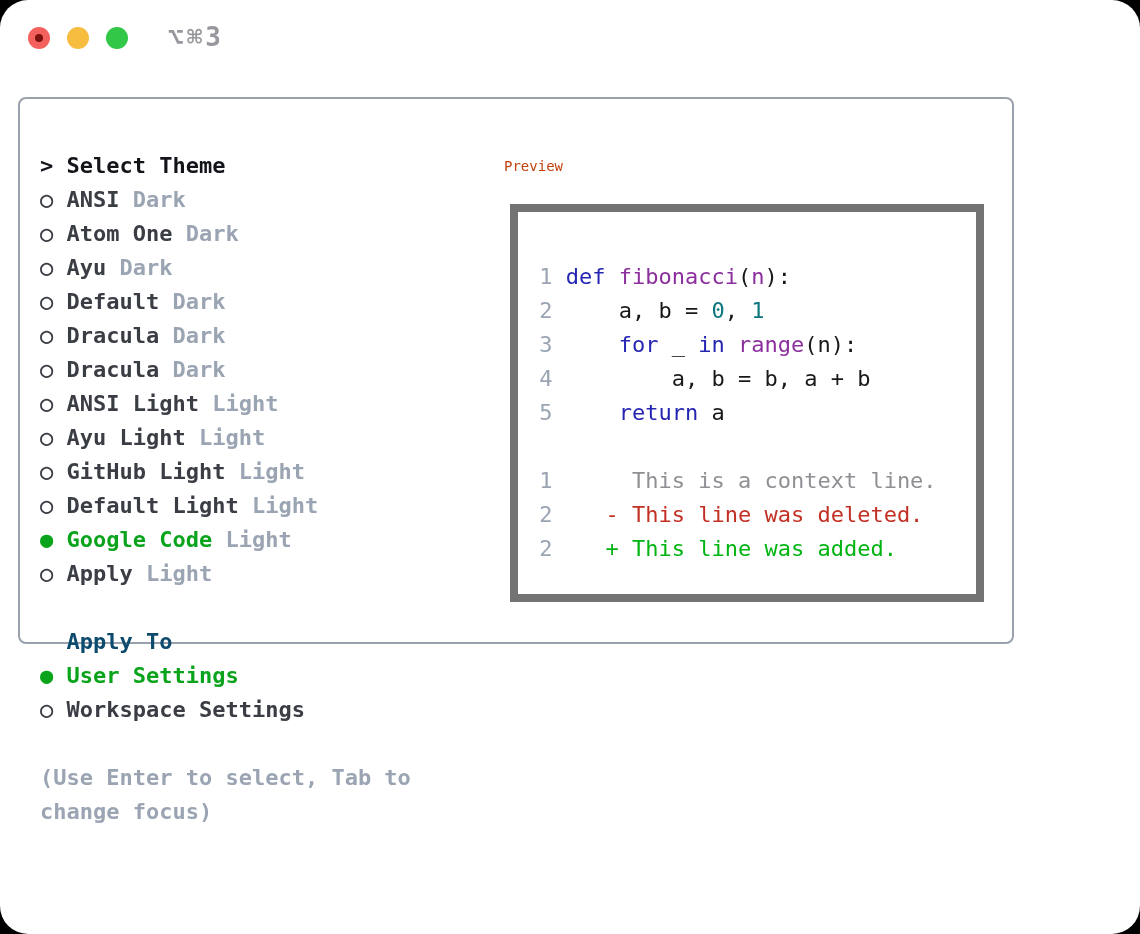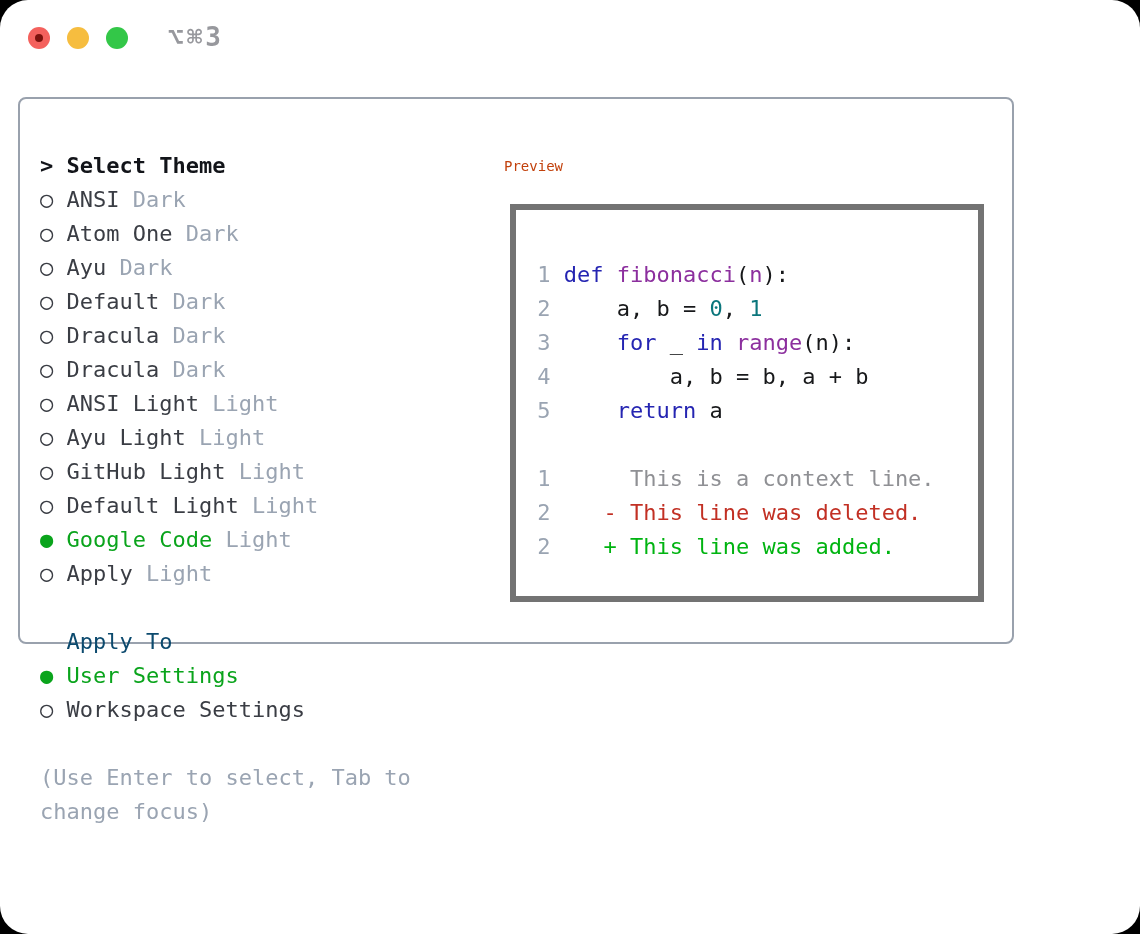--- a/index.html
+++ b/index.html
@@ -24,36 +24,36 @@
   .light.green{background:#33c748;}
   .tb-title{
     position:absolute;left:168px;top:22px;font-size:26px;font-weight:700;
     color:#97989d;letter-spacing:3px;
   }
   
   .dialog{
     position:absolute;left:18px;top:97px;width:996px;height:547px;
     border:2px solid #99a1ad;border-radius:8px;background:#fff;box-sizing:border-box;padding-left:12px;
   }
-  .row{height:34px;line-height:34px;font-size:22px;white-space:pre;color:#3a3d44;}
+  .row{height:34px;line-height:34px;font-size:22px;white-space:pre;color:#3a3d44;font-weight:bold;}
   .mk{display:inline-block;width:2ch;}
   .left-col{position:absolute;left:20px;top:50px;}
   .hdr{font-weight:700;color:#121419;}
   .muted{color:#9aa4b2;}
   .sel{color:#0aa41c;}
   .apply-title{color:#0c4a6e;}
   .help{color:#9aa4b2;}
   
   .preview-title{
     position:absolute;left:484px;top:50px;height:34px;line-height:34px;
     font-size:14px;font-weight:400;color:#c2410c;white-space:pre;
   }
   .preview-box{
     position:absolute;left:490px;top:105px;width:474px;height:398px;
-    border:6px solid #737373;background:#fff;box-sizing:border-box;
+    border:8px solid #737373;background:#fff;box-sizing:border-box;
     padding:48px 0 0 8px;overflow:hidden;
   }
   .pline{height:34px;line-height:34px;font-size:22px;white-space:pre;}
   .num{color:#9aa4b2;}
   .pl{color:#17181a;}
   .kw{color:#2525b2;}
   .fn{color:#8c2f9e;}
   .lit{color:#0b767c;}
   .ctx{color:#8f9094;}
   .del{color:#c23024;}

